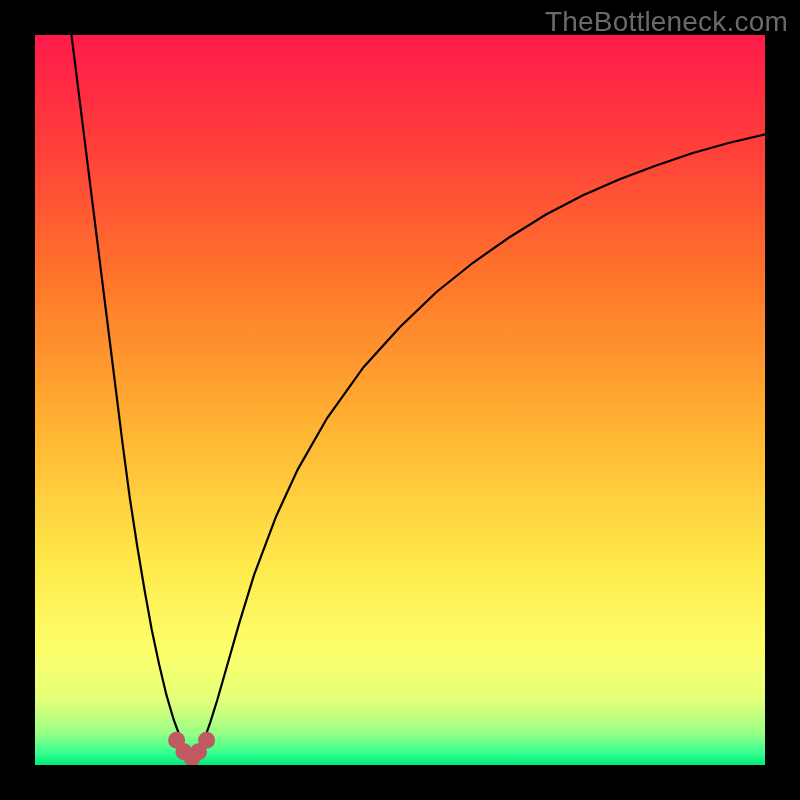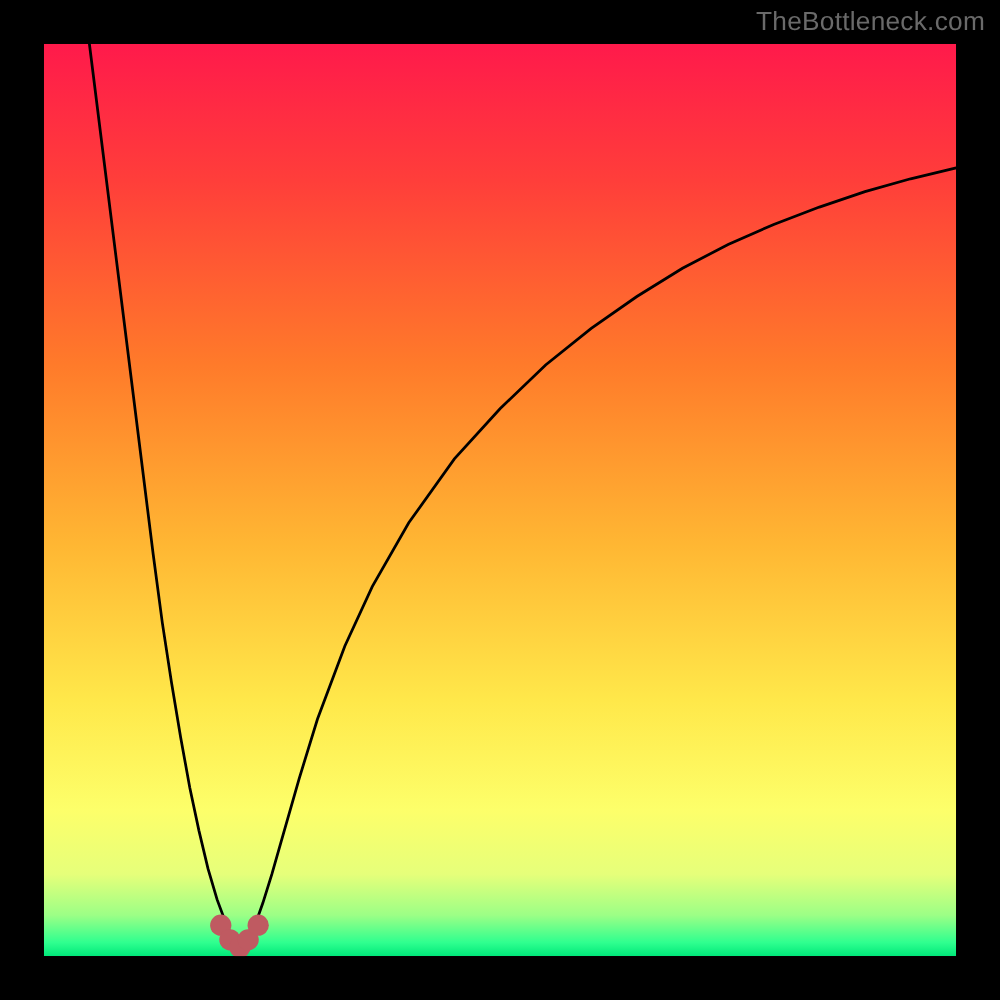--- a/index.html
+++ b/index.html
@@ -25,21 +25,21 @@
     top: 35px;
     width: 730px;
     height: 730px;
     overflow: hidden;
   }
   .watermark {
     position: absolute;
     top: 6px;
     right: 12px;
     color: #6a6a6a;
-    font-size: 21px;
+    font-size: 28px;
     letter-spacing: 0.2px;
     font-weight: 500;
     user-select: none;
   }
 </style>
 </head>
 <body>
 
 <div class="frame">
   <div class="plot">

